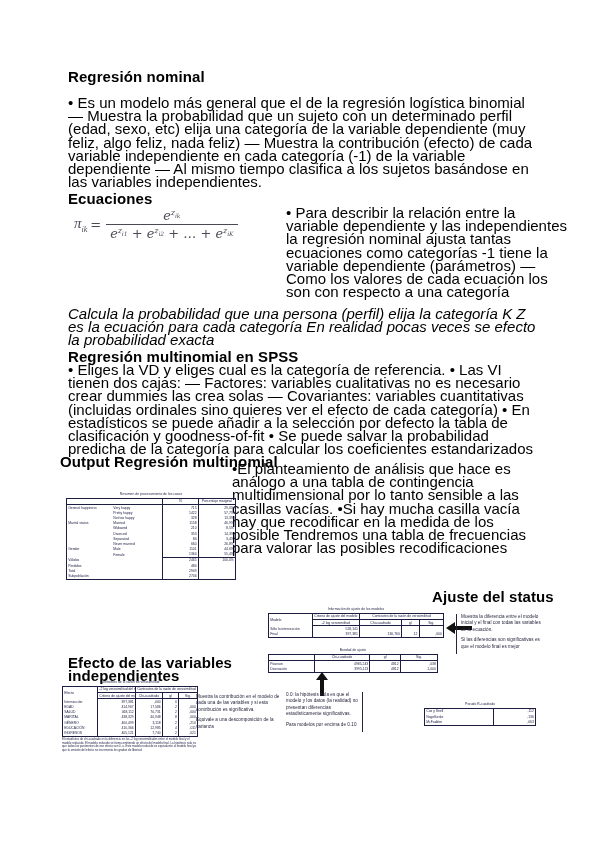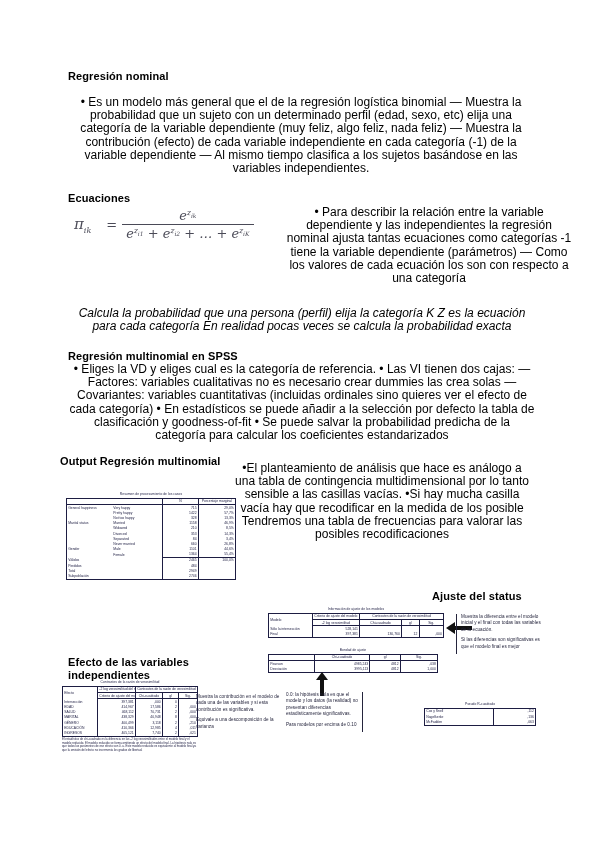--- a/index.html
+++ b/index.html
@@ -21,28 +21,28 @@
     position: absolute;
     left: 0; top: 0;
     width: 600px;
     height: 848px;
     background: #fff;
   }
 
   
   .h-bold {
     font-weight: bold;
-    font-size: 11px;
+    font-size: 15px;
     line-height: 13px;
     letter-spacing: 0.1px;
   }
   .body-text {
-    font-size: 12px;
+    font-size: 15px;
     line-height: 13.2px;
-    text-align: center;
+    text-align: left;
     letter-spacing: 0.02px;
   }
   .italic {
     font-style: italic;
   }
 
   
   .abs { position: absolute; }
 
   #sec-title        { left: 68px;  top: 70px;  width: 470px; }
@@ -80,21 +80,21 @@
   
   .equation {
     font-family: "DejaVu Serif", serif;
     color: #2b2b3a;
     display: flex;
     align-items: center;
     font-size: 13px;
     filter: blur(0.25px);
     opacity: .85;
   }
-  .eq-pi { font-style: italic; font-size: 15px; margin-right: 12px; }
+  .eq-pi { font-style: italic; font-size: 15px; margin-right: 0; font-family: Liberation Serif, serif; }
   .eq-pi sub { font-size: 8px; }
   .eq-eq { margin: 0 5px 0 3px; font-size: 13px; }
   .eq-frac { display: inline-block; text-align: center; }
   .eq-num { padding: 0 6px 1px; font-style: italic; }
   .eq-den { border-top: 1px solid #2b2b3a; padding: 1px 4px 0; font-style: italic; }
   .eq-num sup, .eq-den sup { font-size: 7.5px; }
   .eq-num sup sub, .eq-den sup sub { font-size: 6px; }
 
   
   .spss-caption {
@@ -169,21 +169,21 @@
       <span class="eq-frac">
         <div class="eq-num">e<sup>z<sub>ik</sub></sup></div>
         <div class="eq-den">e<sup>z<sub>i1</sub></sup> + e<sup>z<sub>i2</sub></sup> + … + e<sup>z<sub>iK</sub></sup></div>
       </span>
     </div>
   </div>
 
   <div class="abs body-text" id="sec-eq-right">• Para describir la relación entre la variable dependiente y las independientes la regresión nominal ajusta tantas ecuaciones como categorías -1 tiene la variable dependiente (parámetros) — Como los valores de cada ecuación los son con respecto a una categoría</div>
 
 
-  <div class="abs body-text italic" id="sec-eq-italic">Calcula la probabilidad que una persona (perfil) elija la categoría K Z es la ecuación para cada categoría En realidad pocas veces se calcula la probabilidad exacta</div>
+  <div class="abs body-text italic" id="sec-eq-italic">Calcula la probabilidad que una persona (perfil) elija la categoría K Z es la ecuación para cada categoría En realidad pocas veces se efecto la probabilidad exacta</div>
 
   <div class="abs h-bold" id="sec-spss-head">Regresión multinomial en SPSS</div>
 
   <div class="abs body-text" id="sec-spss-body">• Eliges la VD y eliges cual es la categoría de referencia. • Las VI tienen dos cajas: — Factores: variables cualitativas no es necesario crear dummies las crea solas — Covariantes: variables cuantitativas (incluidas ordinales sino quieres ver el efecto de cada categoría) • En estadísticos se puede añadir a la selección por defecto la tabla de clasificación y goodness-of-fit • Se puede salvar la probabilidad predicha de la categoría para calcular los coeficientes estandarizados</div>
 
   <div class="abs h-bold" id="sec-output-head">Output Regresión multinomial</div>
 
   <div class="abs body-text" id="note-contingencia">•El planteamiento de análisis que hace es análogo a una tabla de contingencia multidimensional por lo tanto sensible a las casillas vacías. •Si hay mucha casilla vacía hay que recodificar en la medida de los posible Tendremos una tabla de frecuencias para valorar las posibles recodificaciones</div>
 
   <div class="abs" id="tbl-case-wrap">

